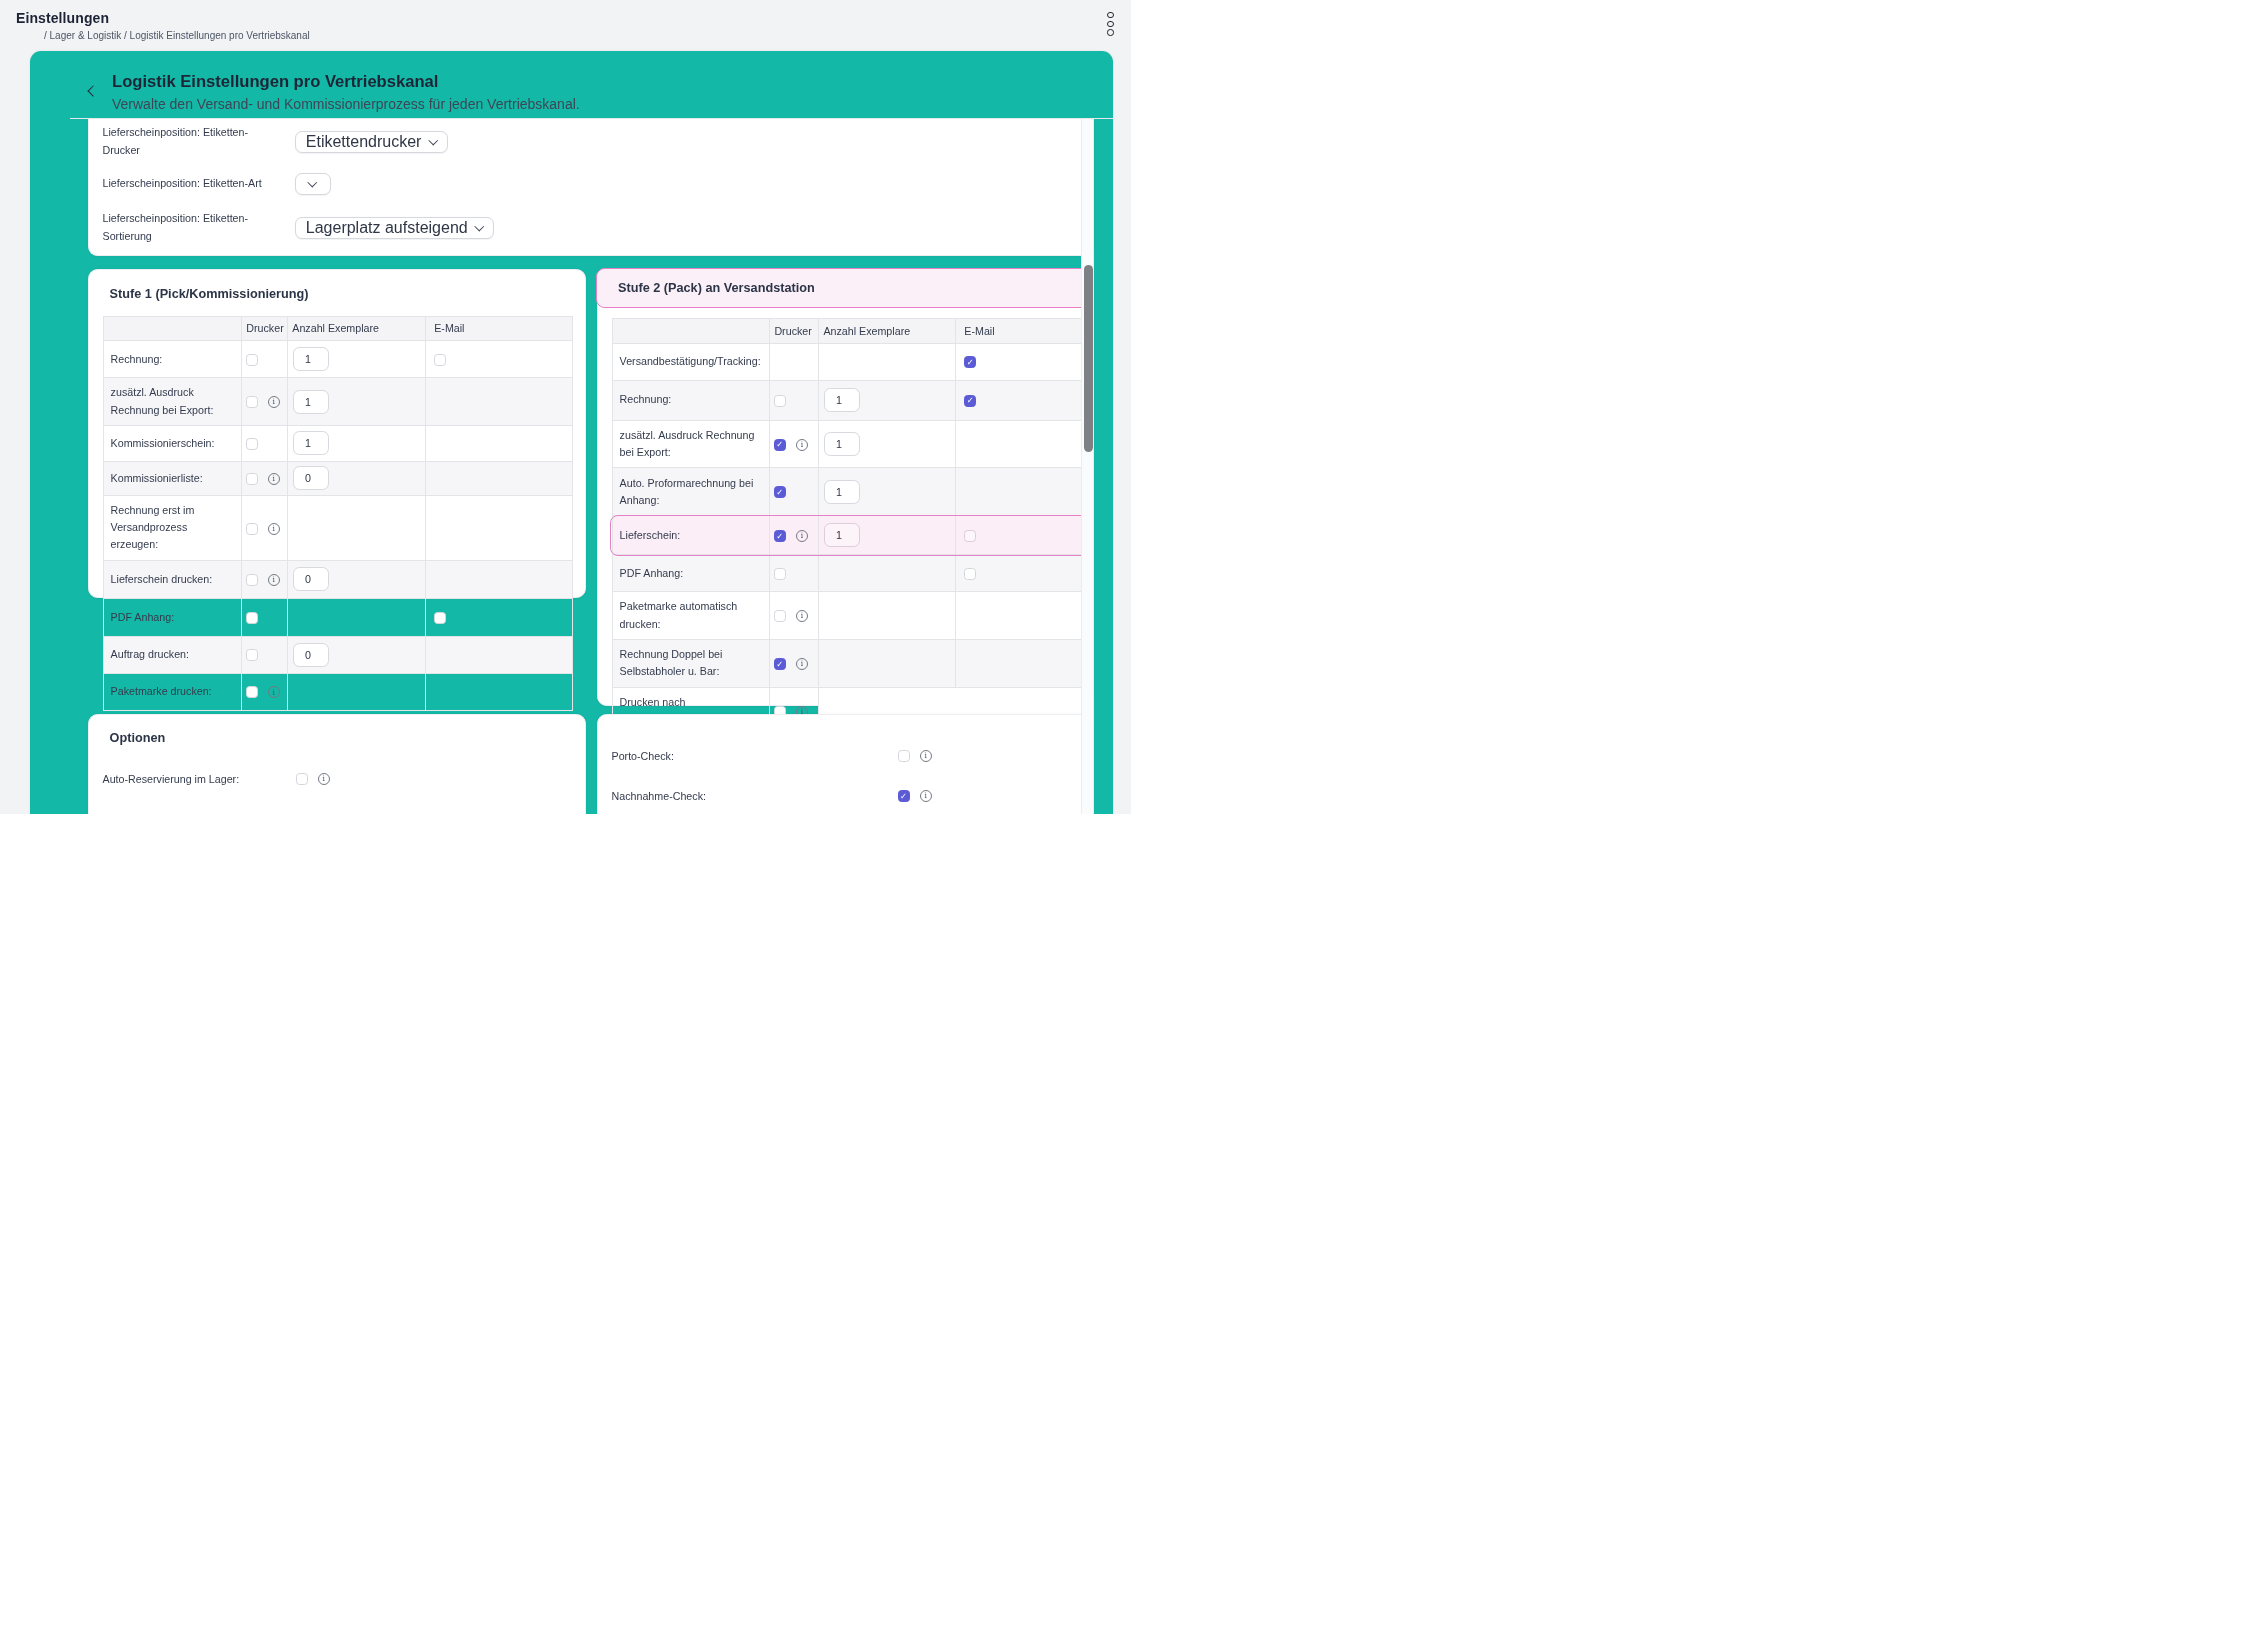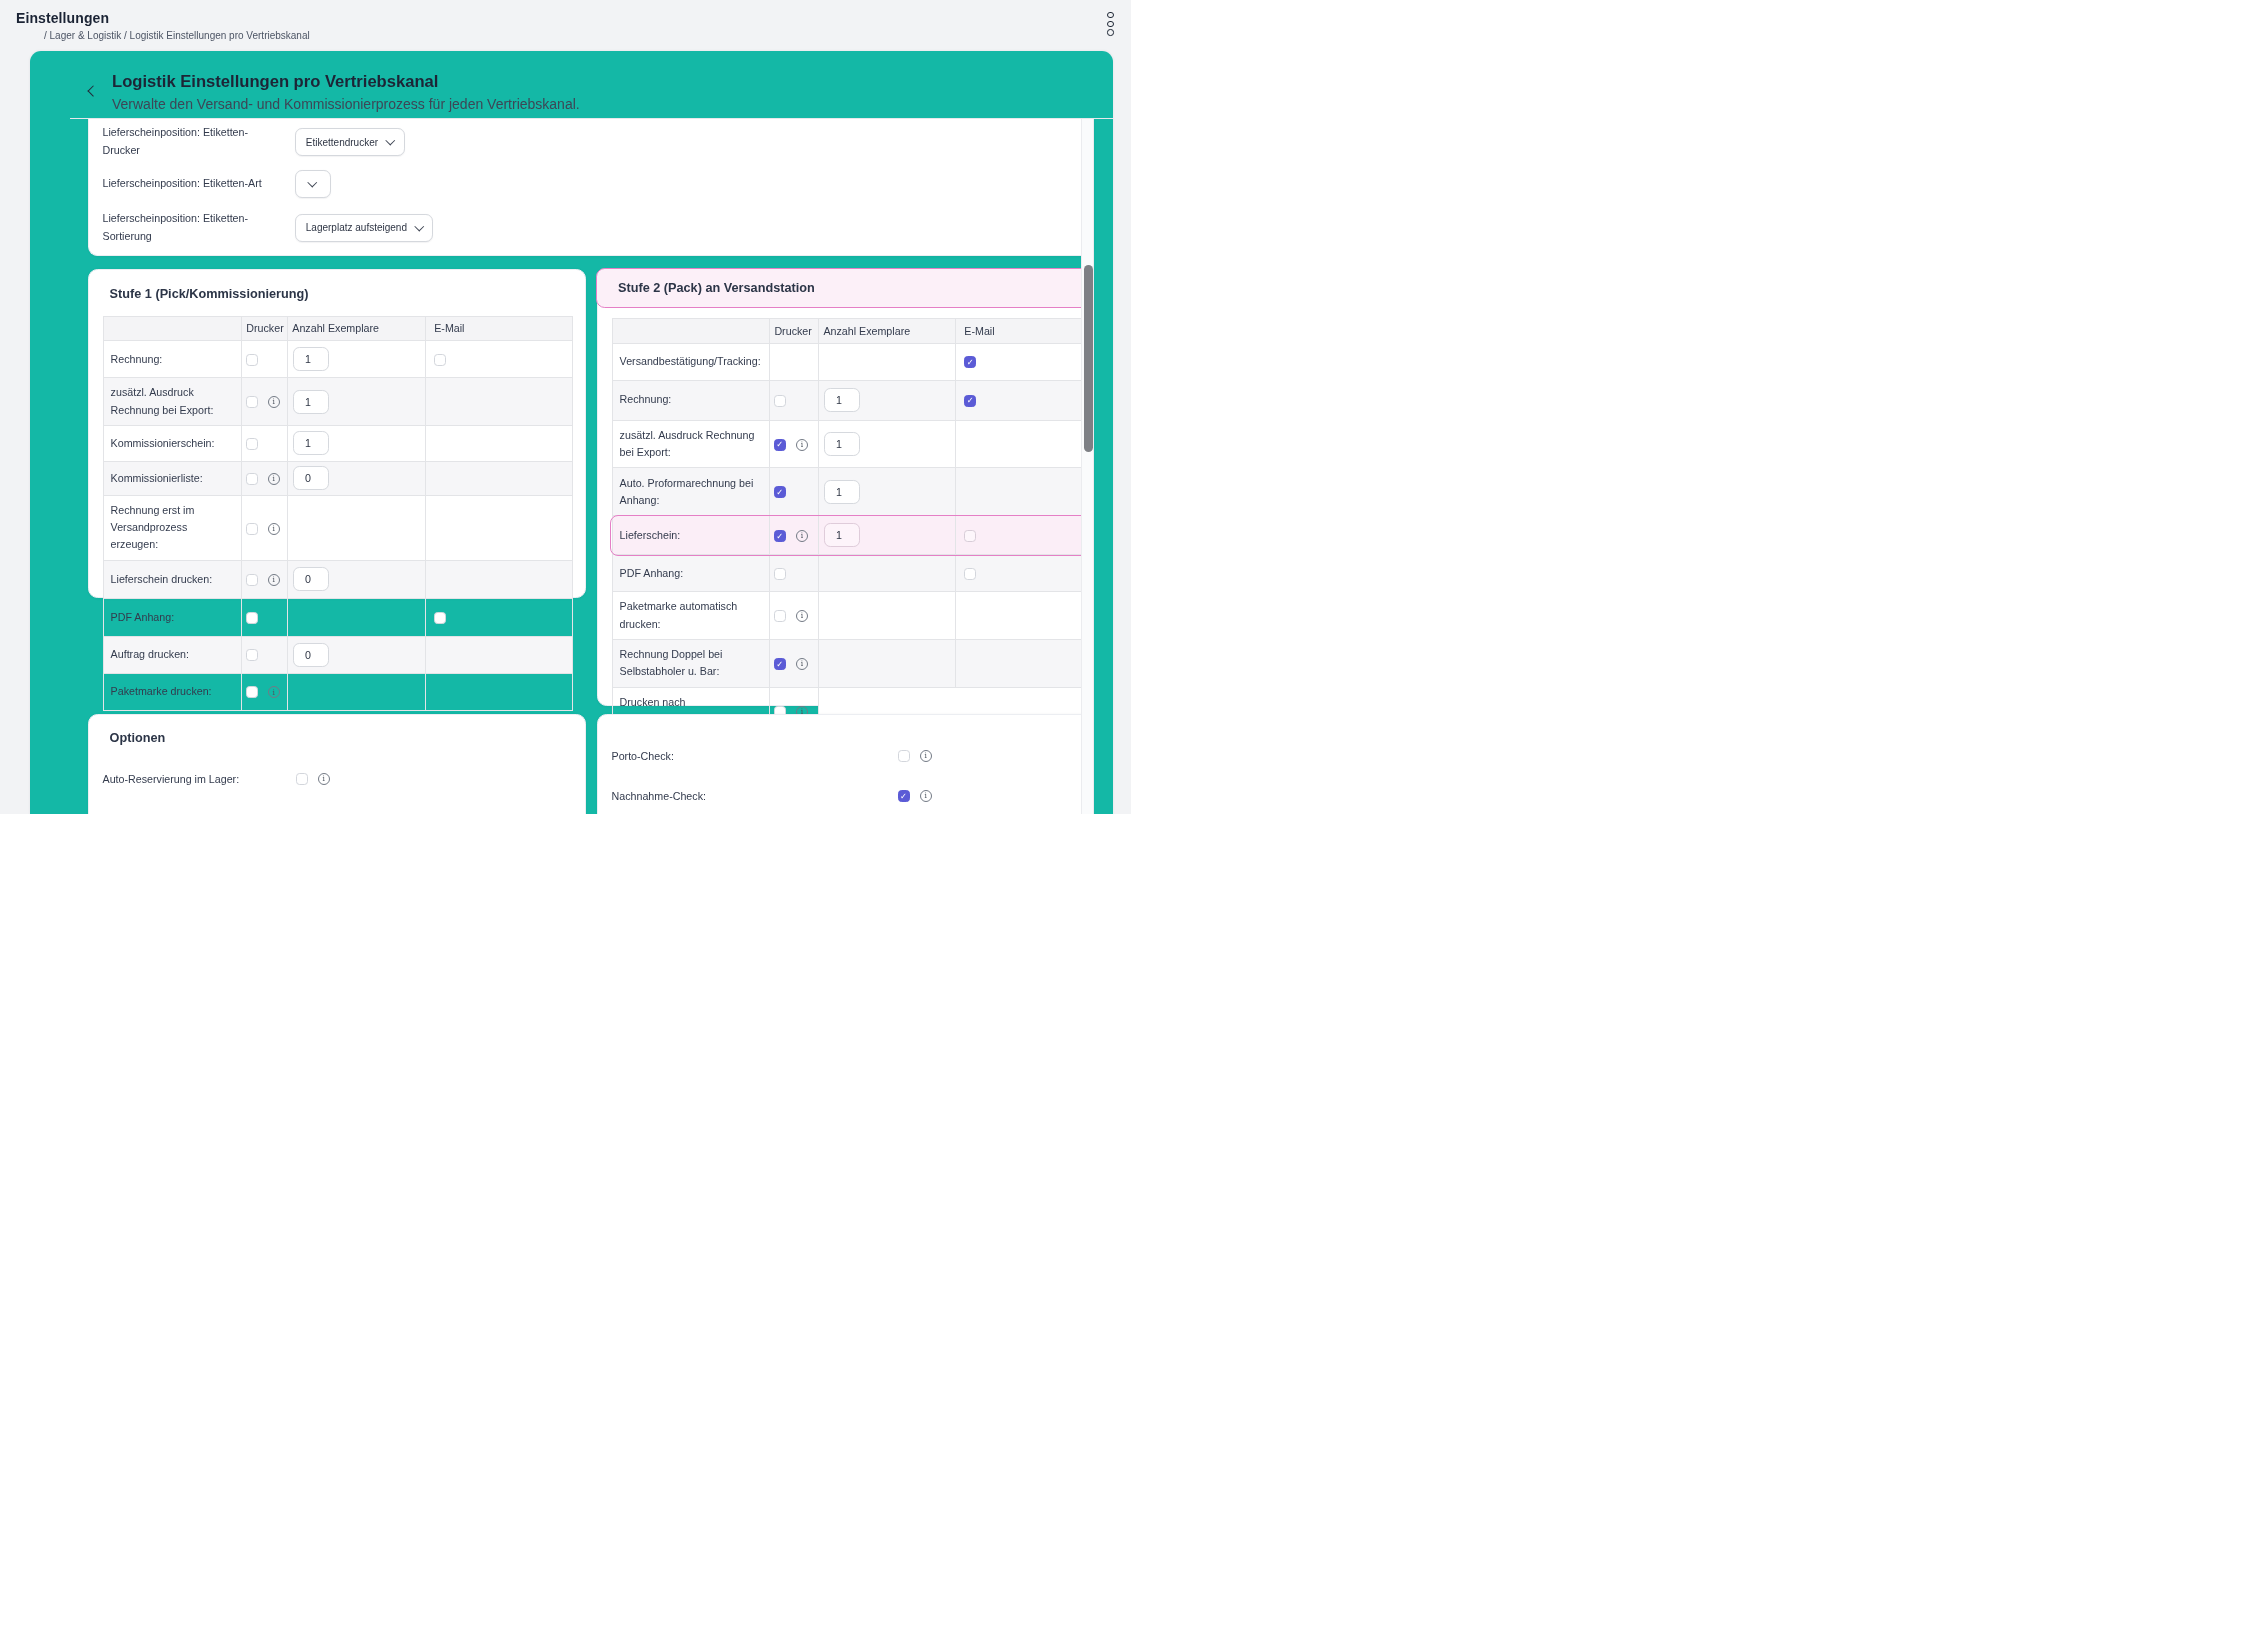--- a/index.html
+++ b/index.html
@@ -36,22 +36,22 @@
   .stage-heading{margin:0;font-size:12.7px;font-weight:700;color:#2c3547;}
   .card-b .stage-heading{margin:16.6px 0 15px 20.6px;}
   .card-c{padding-top:48px;}
   .stage2-box{position:absolute;top:-1.6px;left:-1.6px;right:-1.6px;height:40px;background:#fcf0f8;
               border:1.6px solid #e57fc6;border-radius:8.7px;display:flex;align-items:center;
               padding-left:20.6px;box-sizing:border-box;}
   .row-glow{position:absolute;border:1.6px solid #e57fc6;border-radius:8px;pointer-events:none;background:transparent;}
   
   .ddrow{display:flex;align-items:center;}
   .ddrow .lab{width:192px;font-size:10.7px;line-height:1.65;color:#333b4d;padding-right:16px;box-sizing:border-box;}
-  .dd{height:28px;border:1px solid #d5d8dd;border-radius:7.1px;background:#fff;display:inline-flex;
-      align-items:center;gap:8.7px;padding:0 10.3px;font-size:10px;color:#2f3645;cursor:pointer;
+  .dd{height:22px;border:1px solid #d5d8dd;border-radius:7.1px;background:#fff;display:inline-flex;
+      align-items:center;gap:8.7px;padding:0 10.3px;font-size:16px;color:#2f3645;cursor:pointer;
       box-shadow:0 0.8px 1.2px rgba(16,24,40,.05);box-sizing:border-box;}
   .dd.empty{width:36px;justify-content:center;padding:0;}
   .chev{width:5.5px;height:5.5px;border-right:1.3px solid #3f4654;border-bottom:1.3px solid #3f4654;
         transform:rotate(45deg);margin-top:-3.2px;}
   
   table.stage{border-collapse:collapse;table-layout:fixed;margin-left:13.5px;font-size:10.7px;}
   .card-c table.stage{margin-top:0;}
   table.stage th,table.stage td{border-right:0.8px solid #e3e4e7;border-bottom:0.8px solid #e3e4e7;
         vertical-align:middle;box-sizing:border-box;}
   table.stage th:first-child,table.stage td:first-child{border-left:0.8px solid #e3e4e7;}

